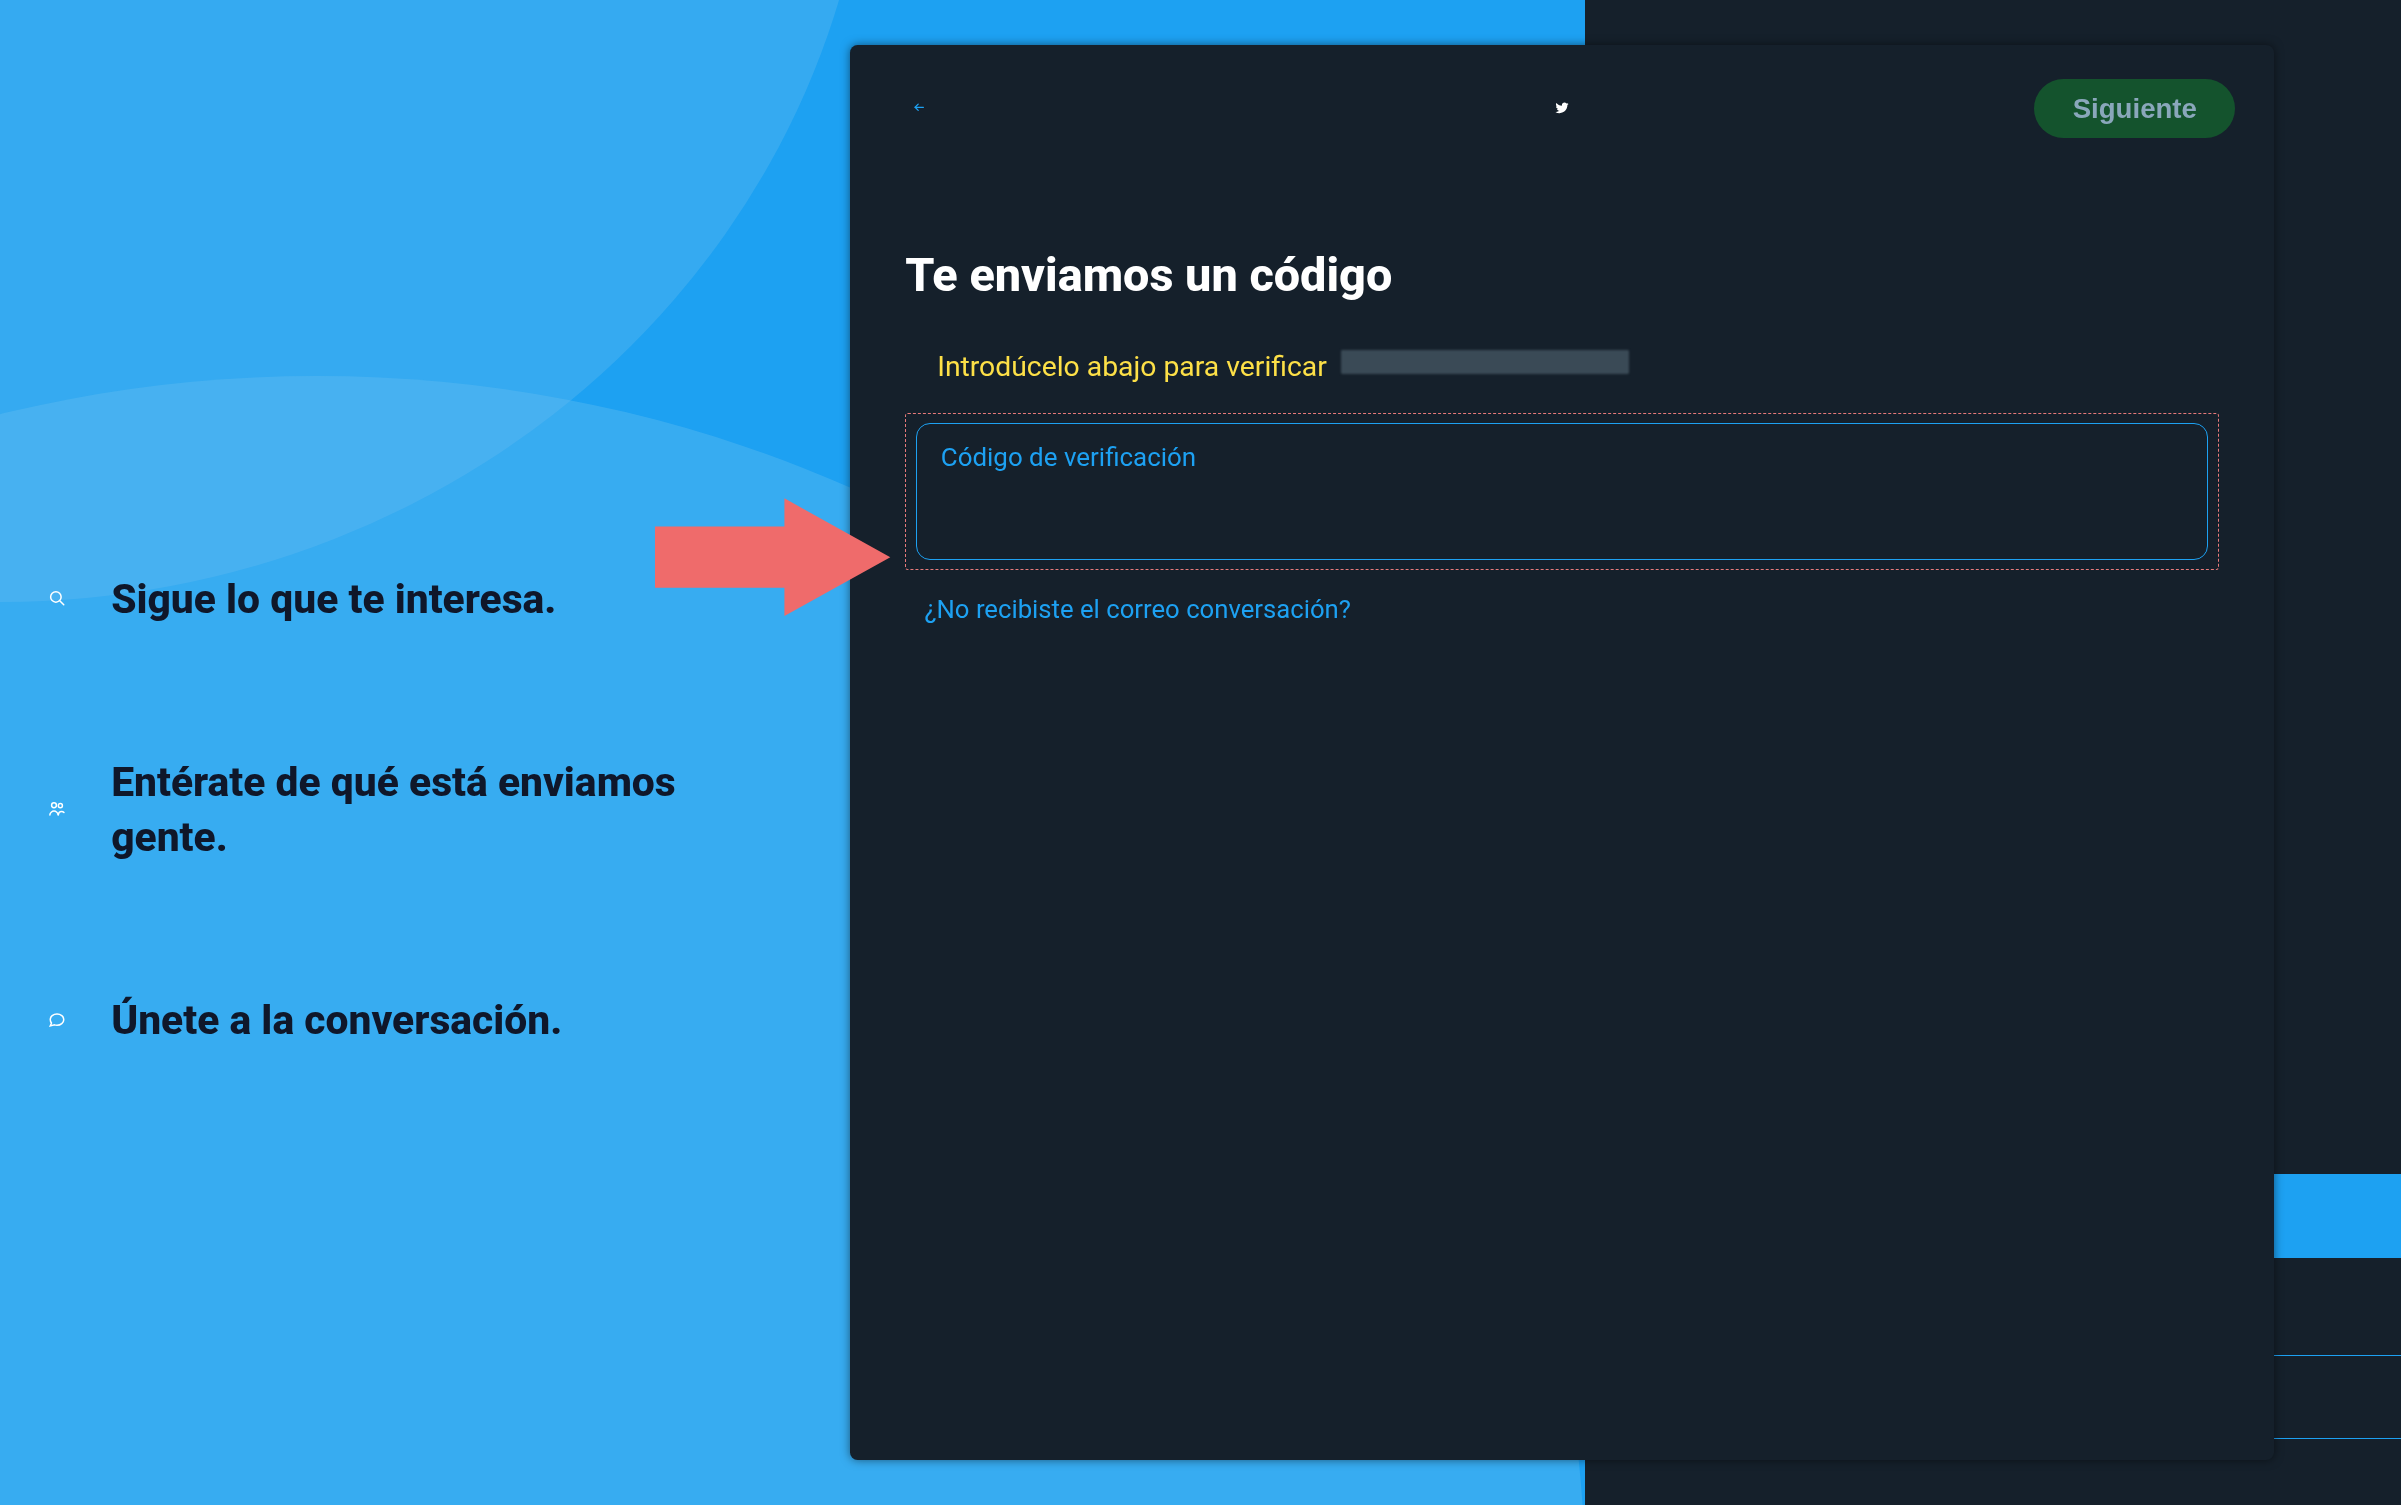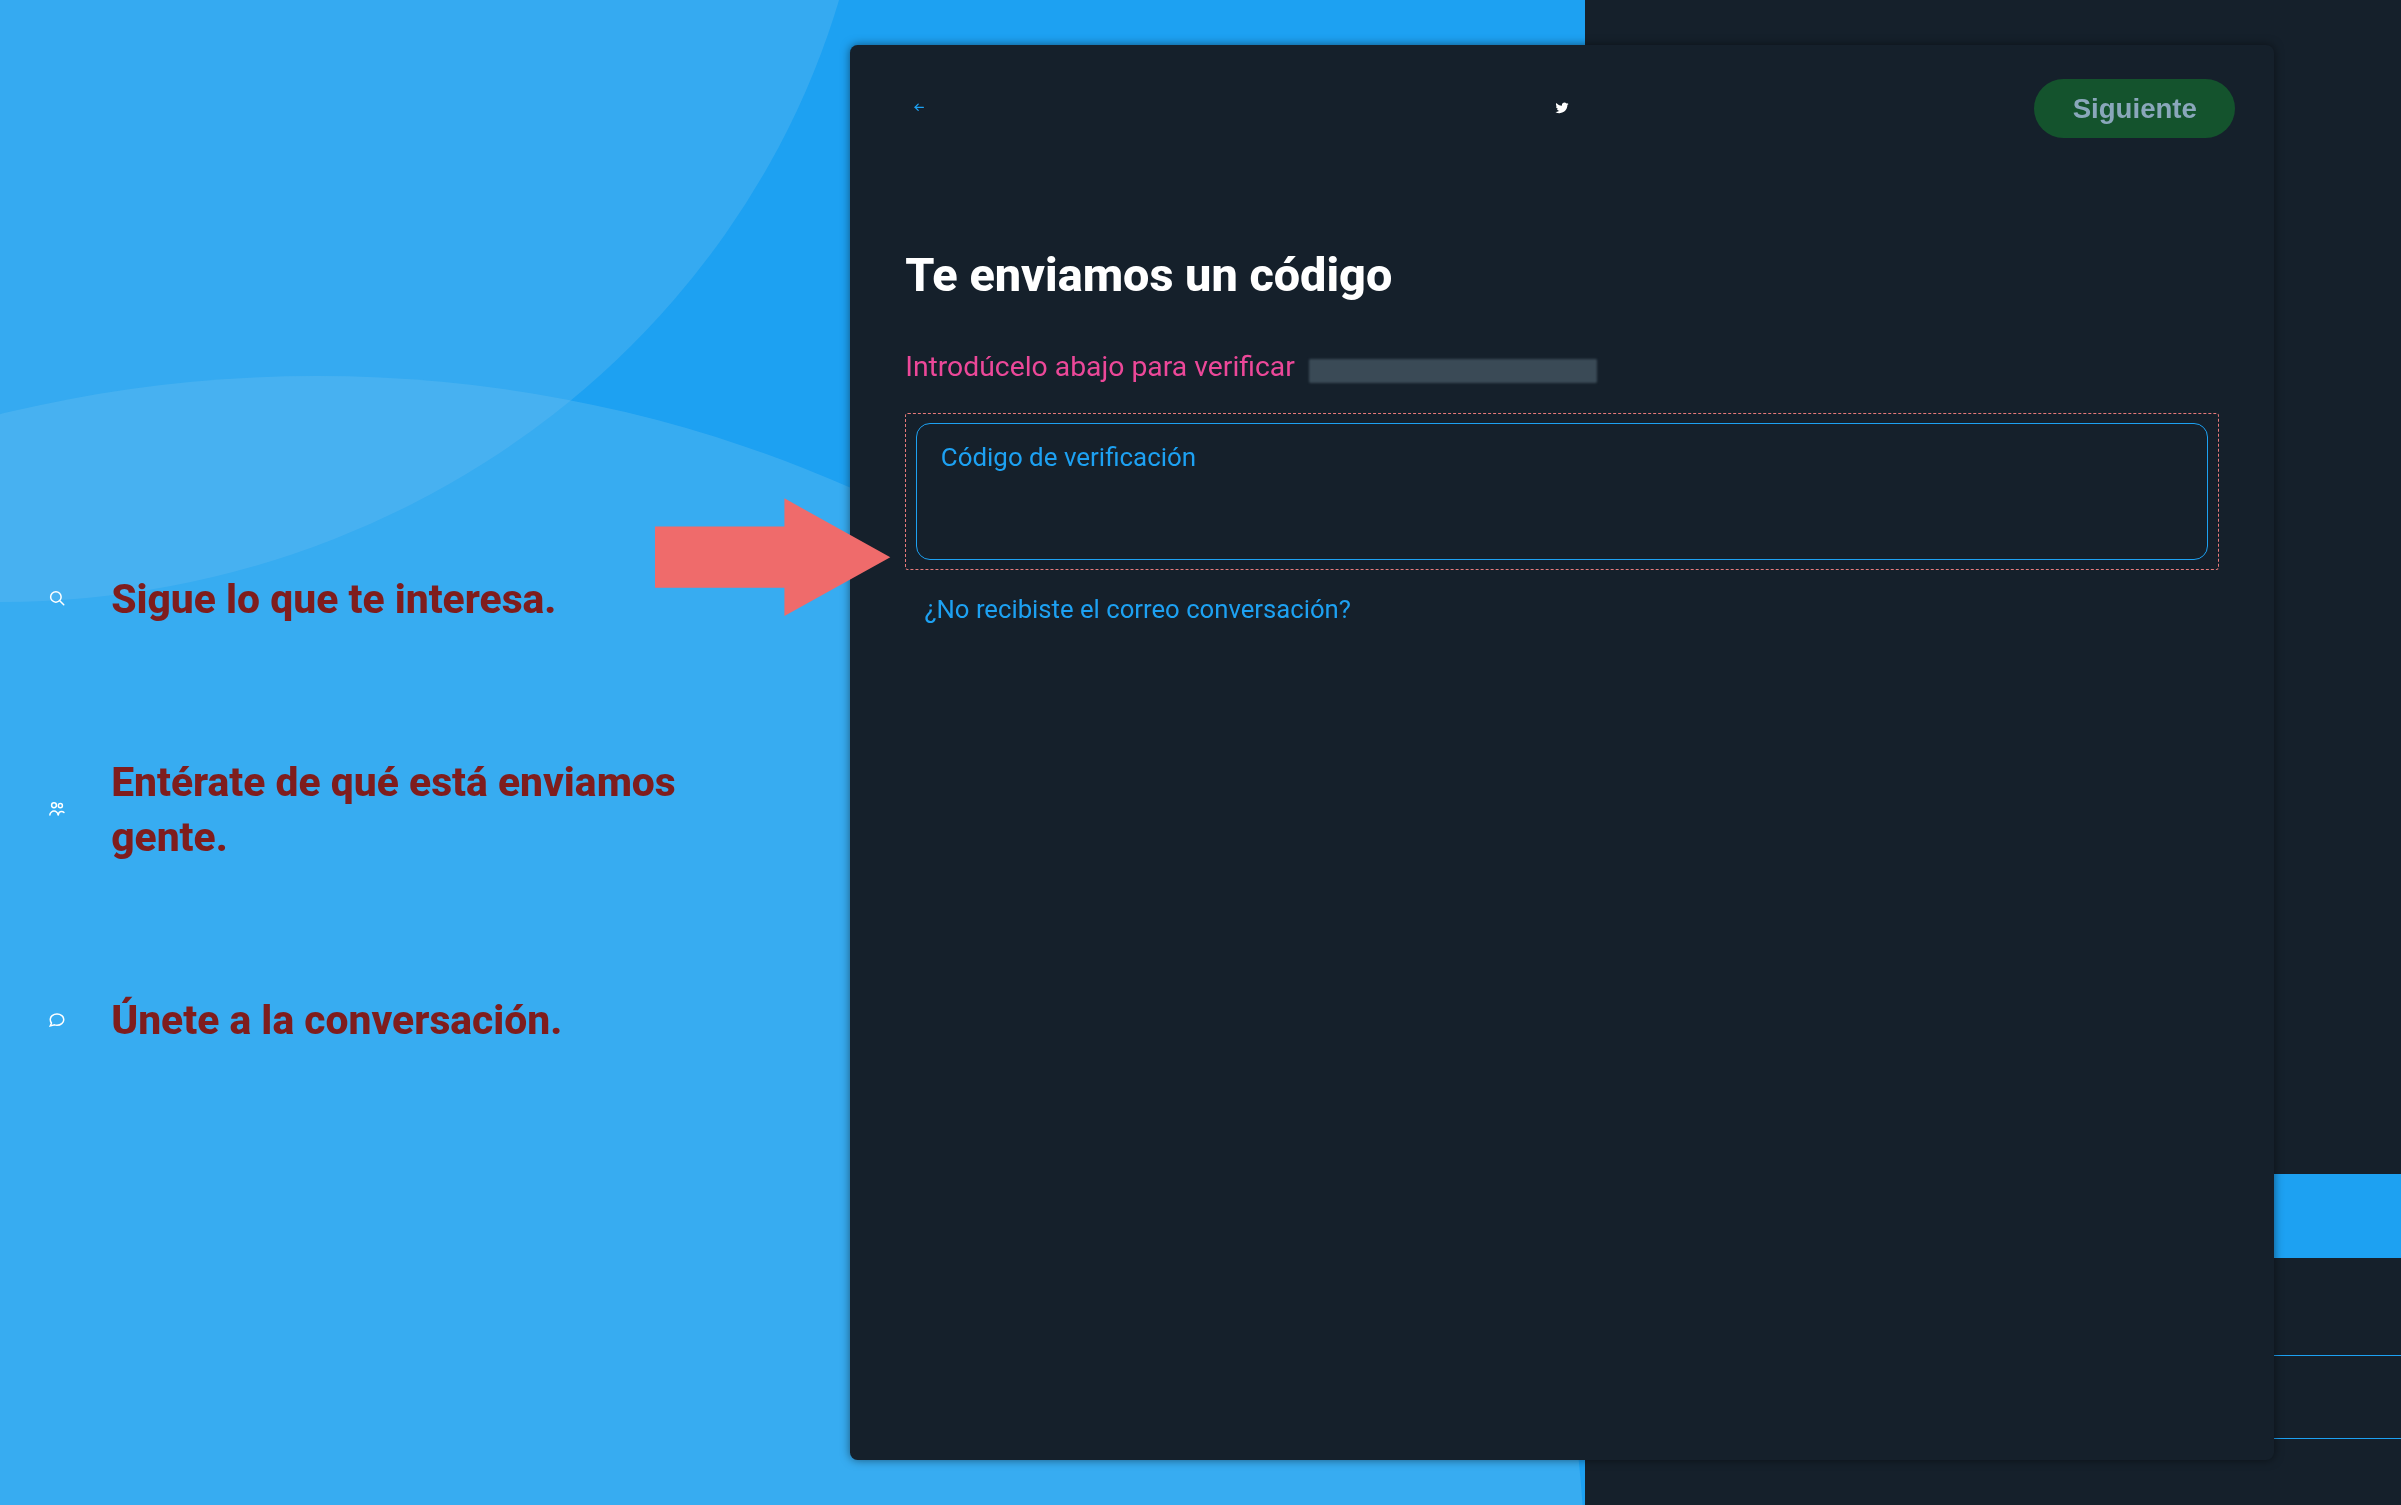--- a/index.html
+++ b/index.html
@@ -49,21 +49,21 @@
       align-items: center;
       gap: 1.9vw;
       margin-bottom: 8.5vh;
       max-width: 30vw;
     }
     .bg-left .item svg { flex: 0 0 auto; }
     .bg-left .label {
       font-size: 1.7vw;
       font-weight: 800;
       line-height: 1.35;
-      color: #7f1d1d;
+      color: #0f172a;
     }
 
     .bg-right {
       position: relative;
       width: 34%;
       background: #15202B;
       color: #fff;
       padding-left: 2vw;
       overflow: hidden;
     }
@@ -147,25 +147,26 @@
       padding: 2vh 2.3vw 0 2.3vw;
     }
     .modal-title {
       font-size: 1.95vw;
       font-weight: 800;
       margin-top: 3vh;
       margin-bottom: 3.2vh;
     }
     .modal-sub {
       font-size: 1.18vw;
-      color: #ec4899;
+      color: #fde047;
       margin-bottom: 2vh;
       display: flex;
-      align-items: flex-end;
+      align-items: flex-start;
       gap: 0.6vw;
+      margin-left: 32px;
     }
     .redacted {
       display: inline-block;
       width: 12vw; height: 1.6vh;
       background: #3a4a56;
       filter: blur(1px);
       border-radius: 1.4px;
     }
 
     

